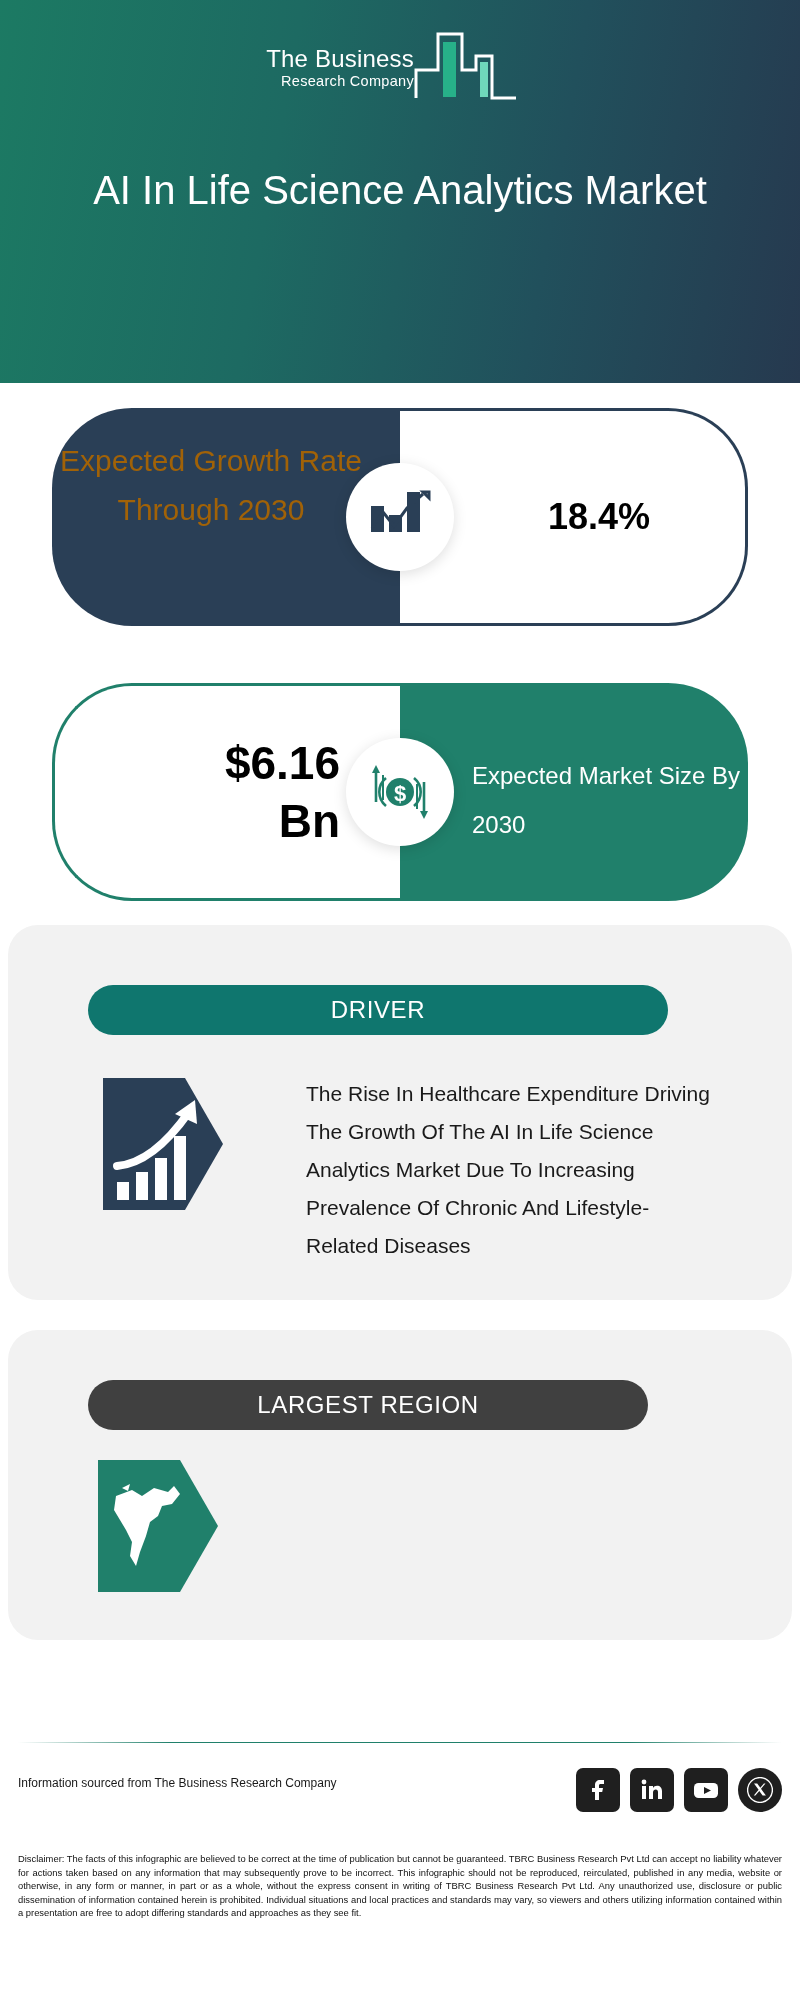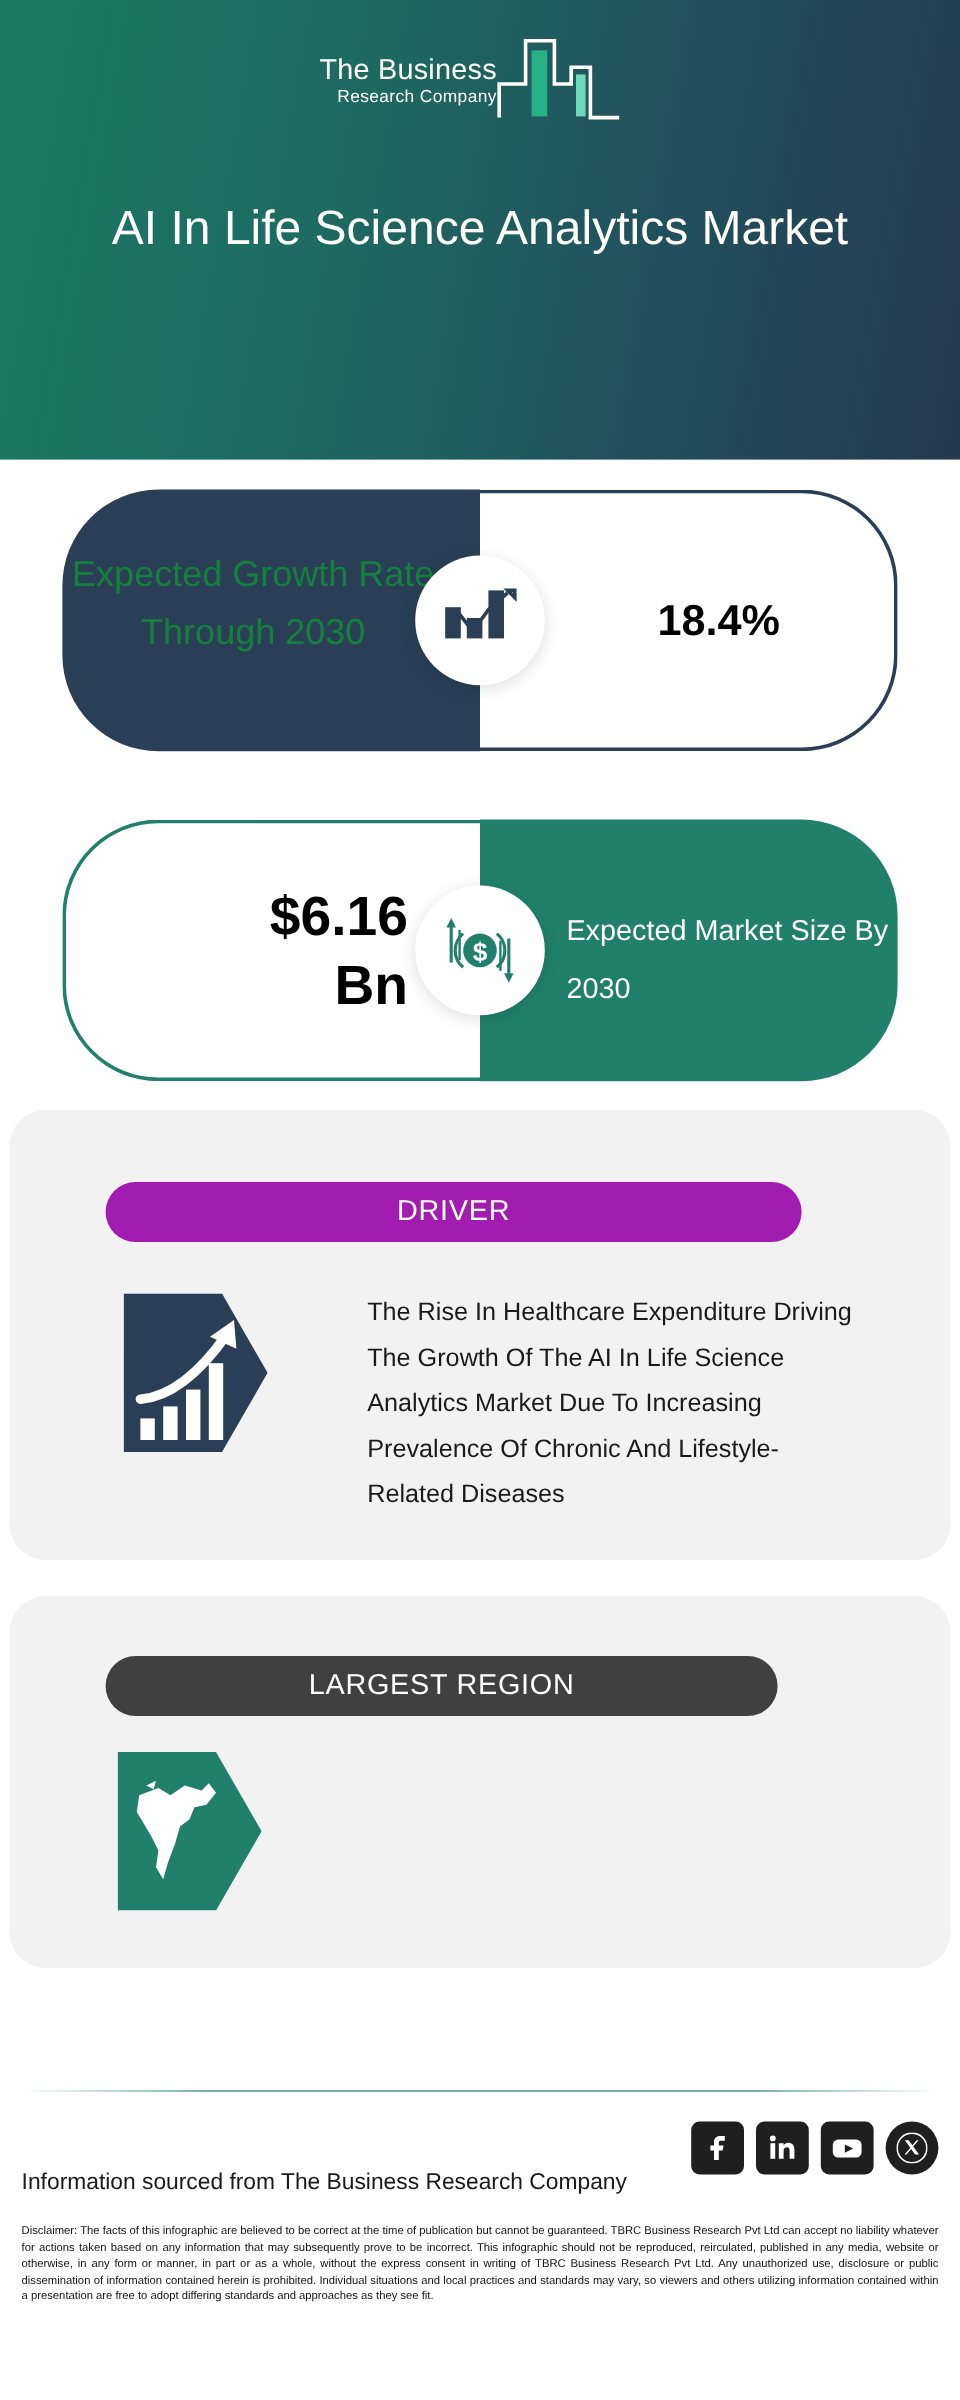--- a/index.html
+++ b/index.html
@@ -36,22 +36,22 @@
   }
 
   
   .growth-card { position:absolute; left:52px; top:408px; width:696px; height:218px; }
   .growth-left {
     position:absolute; left:0; top:0; width:348px; height:218px;
     background:#2a3f56;
     border-radius:80px 0 0 80px;
   }
   .growth-left-text {
-    position:absolute; left:0; top:46px; width:348px;
-    text-align:center; color:#15803d;
+    position:absolute; left:0; top:28px; width:348px;
+    text-align:center; color:#a16207;
     font-size:30px; line-height:49px; font-weight:400;
     padding-right:30px;
   }
   .growth-right {
     position:absolute; left:348px; top:0; width:348px; height:218px;
     border-top:3px solid #2a3f56;
     border-right:3px solid #2a3f56;
     border-bottom:3px solid #2a3f56;
     border-radius:0 80px 80px 0;
     background:#ffffff;
@@ -105,21 +105,21 @@
     background:#f2f2f2; border-radius:30px;
   }
   .panel-driver { top:925px; height:375px; }
   .panel-region { top:1330px; height:310px; }
 
   .pill {
     position:absolute; height:50px; border-radius:25px;
     display:flex; align-items:center; justify-content:center;
     color:#ffffff; font-size:24px; letter-spacing:.6px;
   }
-  .pill-driver { left:80px; top:60px; width:580px; background:#a21caf; }
+  .pill-driver { left:80px; top:60px; width:580px; background:#0f766e; }
   .pill-region { left:80px; top:50px; width:560px; background:#404040; }
 
   .badge-shape {
     position:absolute; width:120px; height:132px;
   }
   .badge-driver { left:95px; top:153px; }
   .badge-region { left:90px; top:130px; }
 
   .panel-body {
     position:absolute; color:#1a1a1a;
@@ -128,21 +128,21 @@
   .body-driver { left:298px; top:150px; width:410px; }
   .body-region { left:298px; top:132px; width:400px; }
 
   
   .divider {
     position:absolute; left:18px; top:1742px; width:764px; height:1px;
     background:linear-gradient(90deg,rgba(32,128,107,0) 0%,#20806b 20%,#20806b 80%,rgba(32,128,107,0) 100%);
   }
   .source {
     position:absolute; left:18px; top:1772px;
-    font-size:19px; line-height:23px; color:#1a1a1a;margin-top:35px;
+    font-size:12px; line-height:23px; color:#1a1a1a;
   }
   .socials { position:absolute; right:18px; top:1768px; display:flex; gap:10px; }
   .soc { width:44px; height:44px; border-radius:7px; background:#1f1f1f;
          display:flex; align-items:center; justify-content:center; }
 
   .disclaimer {
     position:absolute; left:18px; top:1852px; width:764px;
     font-size:9.4px; line-height:13.6px; color:#111111; text-align:justify;
   }
 </style>

